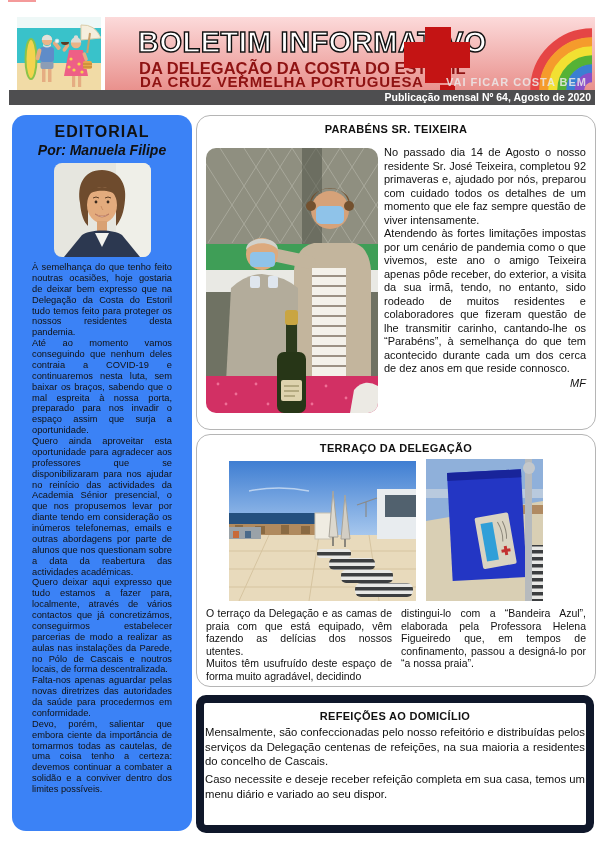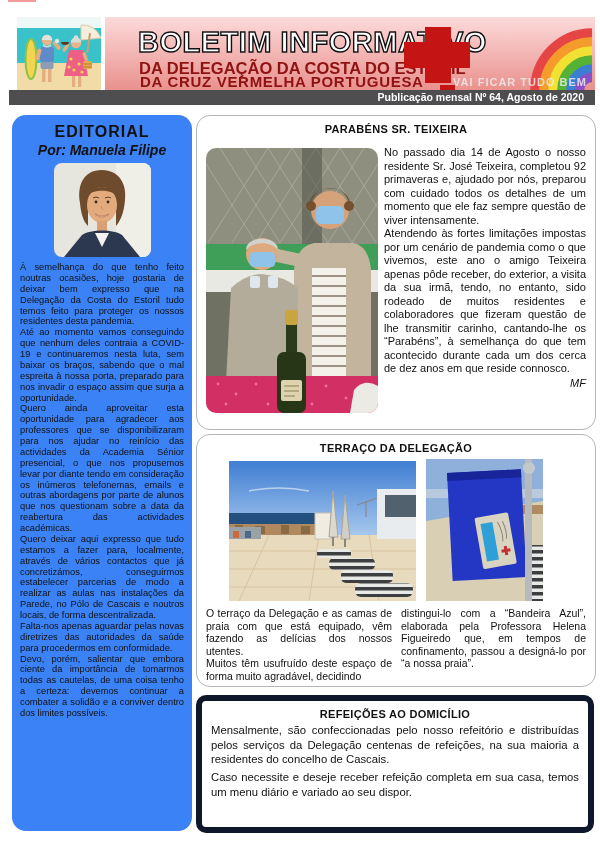--- a/index.html
+++ b/index.html
@@ -18,49 +18,49 @@
   .cross{left:299px;top:10px;width:68px;height:66px;}
   .cross i{position:absolute;background:#c41414;display:block;}
   .cross .v{left:21px;top:0;width:26px;height:56px;}
   .cross .h{left:0;top:15px;width:66px;height:26px;}
   .cross .s{left:36px;top:58px;width:15px;height:9px;}
   .rainbow{right:3px;top:10px;width:77px;height:63px;}
   .motto{right:8px;top:59px;font-size:11px;font-weight:bold;color:#eceaea;opacity:.85;
          letter-spacing:1px;z-index:3;}
   .pubbar{left:9px;top:90px;width:586px;height:15px;background:#4e4e50;color:#fff;
           font-size:10.5px;font-weight:bold;text-align:right;line-height:15px;
-          padding-right:11px;box-sizing:border-box;}
+          padding-right:4px;box-sizing:border-box;}
   
   .editorial{left:12px;top:115px;width:180px;height:716px;background:#3b82f6;
              border-radius:14px;overflow:hidden;}
   .editorial h2{margin:8px 0 0;text-align:center;font-size:16px;letter-spacing:1px;}
   .byline{text-align:center;font-size:14px;font-weight:bold;font-style:italic;margin-top:1px;}
   .portrait{display:block;margin:5px auto 5px;width:97px;height:94px;border-radius:8px;
             overflow:hidden;}
-  .ed-text{padding:0 8px;font-size:9.3px;line-height:1.17;text-align:justify;}
+  .ed-text{padding:0 20px;font-size:9.3px;line-height:1.17;text-align:justify;}
   .ed-text p{margin:0;}
   
   .rbox{background:#fff;border:1px solid #b5b5b5;border-radius:14px;}
   .rbox h2,.refeicoes h2{margin:7px 0 0;text-align:center;font-size:11px;letter-spacing:.3px;}
   .parabens{left:196px;top:115px;width:398px;height:313px;}
   .pb-photo{left:9px;top:32px;width:172px;height:265px;border-radius:10px;overflow:hidden;}
   .pb-text{left:187px;top:30px;width:202px;font-size:11px;line-height:1.23;text-align:justify;}
   .pb-text p{margin:0;}
   .sig{text-align:right;font-style:italic;font-size:11px;margin-top:1px;}
   .terraco{left:196px;top:434px;width:398px;height:251px;}
   .tz-photo1{left:32px;top:26px;width:187px;height:140px;overflow:hidden;}
   .tz-photo2{left:229px;top:24px;width:117px;height:142px;overflow:hidden;}
   .tz-col{top:172px;font-size:10.5px;line-height:1.2;text-align:justify;}
   .tz-col p{margin:0;}
   .tz-left{left:9px;width:186px;}
   .tz-right{left:204px;width:185px;}
   
   .refeicoes{left:196px;top:695px;width:398px;height:138px;background:#fff;
-             border:6px solid #0f172a;border-radius:10px;box-sizing:border-box;}
-  .refeicoes p{margin:3px 0 0;padding:0 9px;font-size:11.3px;line-height:1.3;text-align:justify;}
+             border:8px solid #0f172a;border-radius:10px;box-sizing:border-box;}
+  .refeicoes p{margin:3px 0 0;padding:0 1px;font-size:11.3px;line-height:1.3;text-align:justify;}
   svg{display:block;}
 </style>
 </head>
 <body>
 
 <div class="page">
 
   <div class="abs top-dash"></div>
 
   <div class="abs beach-art">
@@ -116,21 +116,21 @@
         <g fill="none" stroke-width="9.5">
           <circle cx="77" cy="63" r="57" stroke="#e54545"></circle>
           <circle cx="77" cy="63" r="48" stroke="#f59b2c"></circle>
           <circle cx="77" cy="63" r="39" stroke="#f2e032"></circle>
           <circle cx="77" cy="63" r="30" stroke="#55b235"></circle>
           <circle cx="77" cy="63" r="21" stroke="#3b7fd2"></circle>
           <circle cx="77" cy="63" r="12.5" stroke="#8a50c8"></circle>
         </g>
       </svg>
     </div>
-    <div class="abs motto">VAI FICAR TUDO BEM</div>
+    <div class="abs motto">VAI FICAR COSTA BEM</div>
   </div>
 
   <div class="abs pubbar">
     <span>Publicação mensal Nº 64, Agosto de 2020</span>
   </div>
 
   <section class="abs editorial">
     <h2>EDITORIAL</h2>
     <div class="byline">Por: Manuela Filipe</div>
     <div class="portrait">

